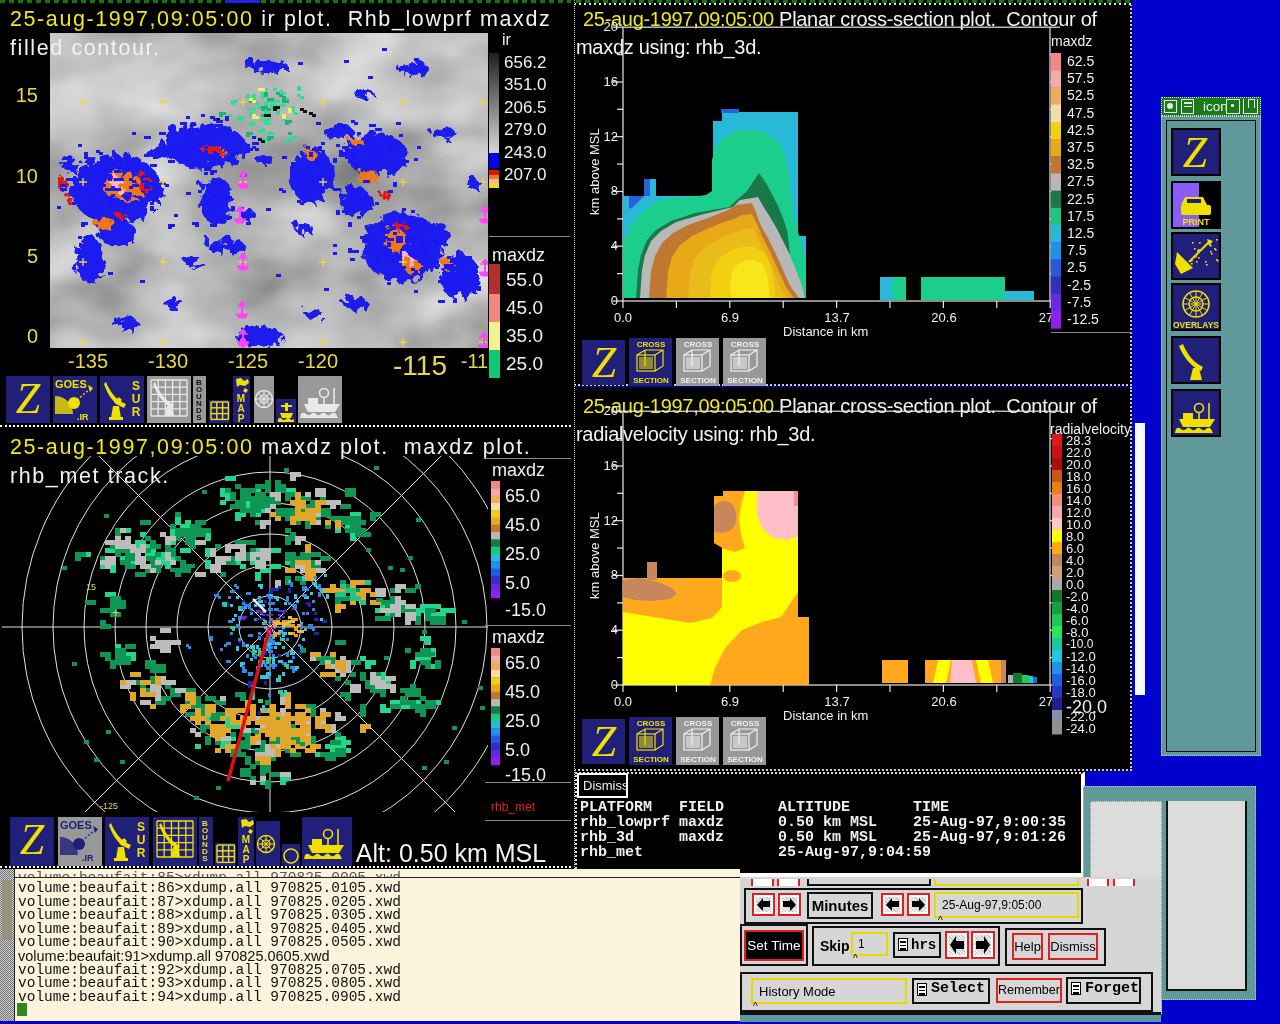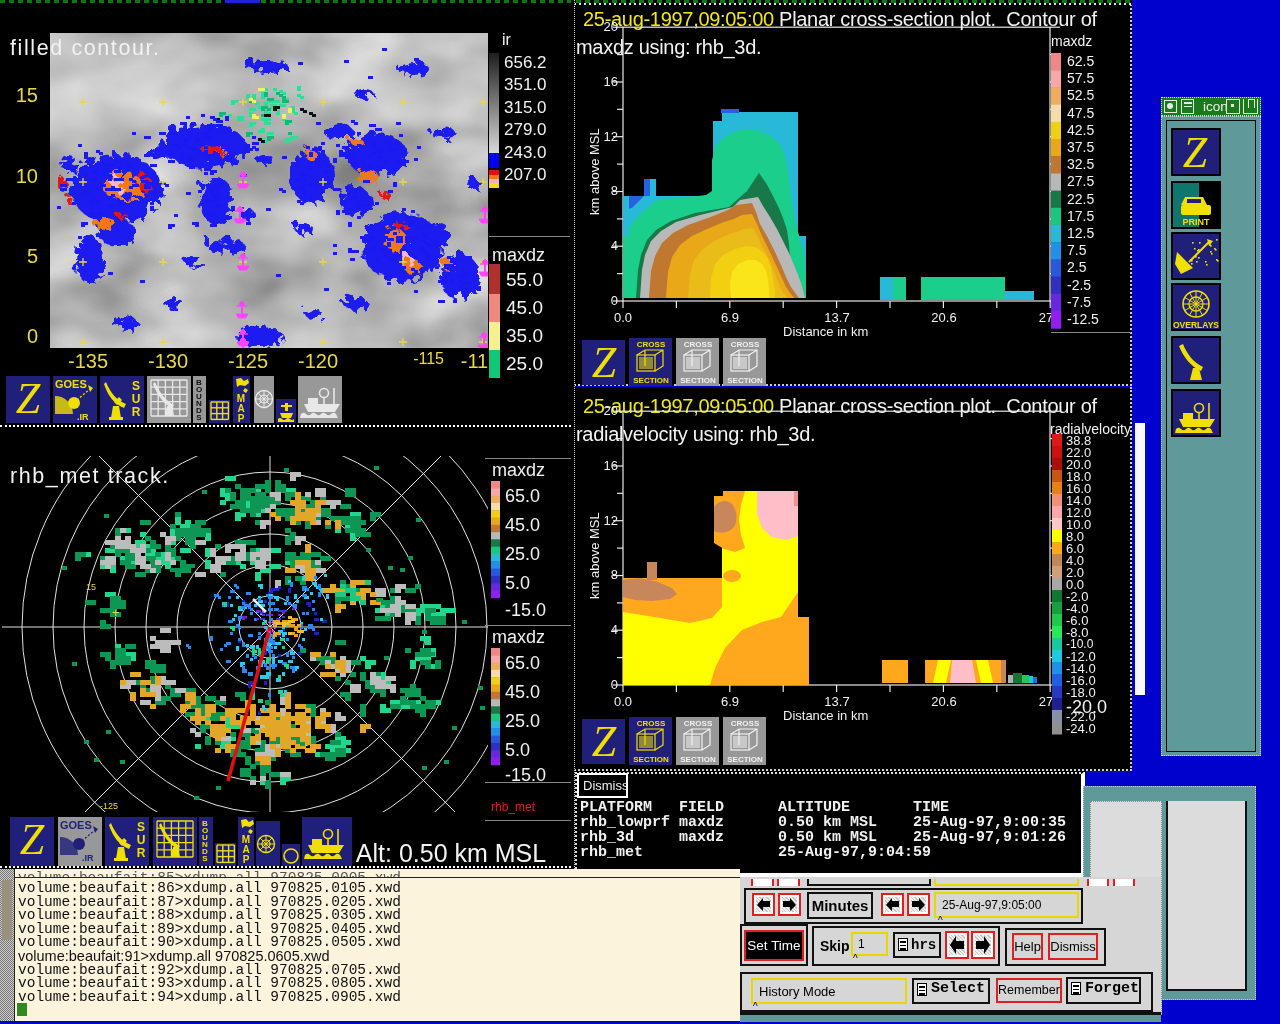--- a/index.html
+++ b/index.html
@@ -264,21 +264,21 @@
     <rect x="0" y="192.0" width="10" height="12.5" fill="#28E858"></rect>
     <rect x="0" y="204.0" width="10" height="12.5" fill="#18C8A0"></rect>
     <rect x="0" y="216.0" width="10" height="12.5" fill="#20C8E0"></rect>
     <rect x="0" y="228.0" width="10" height="12.5" fill="#2090E8"></rect>
     <rect x="0" y="240.0" width="10" height="12.5" fill="#2060E0"></rect>
     <rect x="0" y="252.0" width="10" height="12.5" fill="#2838C0"></rect>
     <rect x="0" y="264.0" width="10" height="12.5" fill="#202090"></rect>
     <rect x="0" y="276.0" width="10" height="12.5" fill="#8890A8"></rect>
     <rect x="0" y="288.0" width="10" height="12.5" fill="#909090"></rect>
   </svg>
-<div class="abs wlab" style="left:1066px;top:433px;font-size:13px">38.8</div>
+<div class="abs wlab" style="left:1066px;top:433px;font-size:13px">28.3</div>
 <div class="abs wlab" style="left:1066px;top:445px;font-size:13px">22.0</div>
 <div class="abs wlab" style="left:1066px;top:457px;font-size:13px">20.0</div>
 <div class="abs wlab" style="left:1066px;top:469px;font-size:13px">18.0</div>
 <div class="abs wlab" style="left:1066px;top:481px;font-size:13px">16.0</div>
 <div class="abs wlab" style="left:1066px;top:493px;font-size:13px">14.0</div>
 <div class="abs wlab" style="left:1066px;top:505px;font-size:13px">12.0</div>
 <div class="abs wlab" style="left:1066px;top:517px;font-size:13px">10.0</div>
 <div class="abs wlab" style="left:1066px;top:529px;font-size:13px">8.0</div>
 <div class="abs wlab" style="left:1066px;top:541px;font-size:13px">6.0</div>
 <div class="abs wlab" style="left:1066px;top:553px;font-size:13px">4.0</div>
@@ -290,20 +290,21 @@
 <div class="abs wlab" style="left:1066px;top:625px;font-size:13px">-8.0</div>
 <div class="abs wlab" style="left:1066px;top:637px;font-size:12px">-10.0</div>
 <div class="abs wlab" style="left:1066px;top:649px;font-size:13px">-12.0</div>
 <div class="abs wlab" style="left:1066px;top:661px;font-size:13px">-14.0</div>
 <div class="abs wlab" style="left:1066px;top:673px;font-size:13px">-16.0</div>
 <div class="abs wlab" style="left:1066px;top:685px;font-size:13px">-18.0</div>
 <div class="abs wlab" style="left:1066px;top:697px;font-size:18px">-20.0</div>
 <div class="abs wlab" style="left:1066px;top:709px;font-size:13px">-22.0</div>
 <div class="abs wlab" style="left:1066px;top:721px;font-size:13px">-24.0</div>
 <div class="abs" style="left:0;top:0;width:571px;height:428px;background:#000;overflow:hidden">
+    <div class="abs" style="z-index:3;left:10px;top:7px;font-size:21.5px;letter-spacing:1.6px;color:#F0E818">25-aug-1997,09:05:00&nbsp;<span style="color:#F2F2F2">ir plot.&nbsp; Rhb_lowprf maxdz</span></div>
     <div class="abs" style="z-index:3;left:10px;top:36px;font-size:21.5px;letter-spacing:1.6px;color:#F2F2F2">filled contour.</div>
     <svg class="abs" style="left:50px;top:33px" width="438" height="315" viewBox="50 33 438 315">
       <defs>
         <filter id="cloudf" x="0%" y="0%" width="100%" height="100%">
           <feTurbulence type="fractalNoise" baseFrequency="0.010 0.016" numOctaves="3" seed="11"></feTurbulence>
           <feColorMatrix type="matrix" values="0.95 0 0 0 0.05  0.95 0 0 0 0.05  0.95 0 0 0 0.05  0 0 0 0 1"></feColorMatrix>
         </filter>
         <filter id="blur12" x="-30%" y="-30%" width="160%" height="160%">
           <feGaussianBlur stdDeviation="12"></feGaussianBlur>
         </filter>
@@ -444,33 +445,33 @@
       </g>
     </svg>
     <div class="abs ylab" style="left:0px;top:84px;width:38px;font-size:20px">15</div>
     <div class="abs ylab" style="left:0px;top:165px;width:38px;font-size:20px">10</div>
     <div class="abs ylab" style="left:0px;top:245px;width:38px;font-size:20px">5</div>
     <div class="abs ylab" style="left:0px;top:325px;width:38px;font-size:20px">0</div>
     <div class="abs" style="left:58px;top:350px;width:60px;text-align:center;font-size:20px;color:#E8D848">-135</div>
     <div class="abs" style="left:138px;top:350px;width:60px;text-align:center;font-size:20px;color:#E8D848">-130</div>
     <div class="abs" style="left:218px;top:350px;width:60px;text-align:center;font-size:20px;color:#E8D848">-125</div>
     <div class="abs" style="left:298px;top:350px;width:60px;text-align:left;font-size:20px;color:#E8D848">-120</div>
-    <div class="abs" style="left:384px;top:350px;width:60px;text-align:right;font-size:16px;color:#E8D848">-115</div>
+    <div class="abs" style="left:393px;top:350px;width:60px;text-align:left;font-size:28px;color:#E8D848">-115</div>
     <div class="abs" style="left:450px;top:350px;width:60px;text-align:center;font-size:20px;color:#E8D848">-110</div>
     <div class="abs wlab" style="left:502px;top:31px;font-size:16px">ir</div>
     <div class="abs" style="left:489px;top:53px;width:10px;height:100px;background:linear-gradient(#1E1E1E,#D8D8D8)"></div>
     <div class="abs" style="left:489px;top:153px;width:10px;height:15px;background:#0000EE"></div>
     <div class="abs" style="left:489px;top:168px;width:10px;height:2px;background:#000"></div>
     <div class="abs" style="left:489px;top:170px;width:10px;height:5px;background:#E01010"></div>
     <div class="abs" style="left:489px;top:175px;width:10px;height:4px;background:#F07818"></div>
     <div class="abs" style="left:489px;top:179px;width:10px;height:4px;background:#F8B0B8"></div>
     <div class="abs" style="left:489px;top:183px;width:10px;height:5px;background:#F0E010"></div>
     <div class="abs wlab" style="left:504px;top:53px;font-size:17px">656.2</div>
     <div class="abs wlab" style="left:504px;top:75px;font-size:17px">351.0</div>
-    <div class="abs wlab" style="left:504px;top:98px;font-size:17px">315.0</div>
+    <div class="abs wlab" style="left:504px;top:98px;font-size:17px">206.5</div>
     <div class="abs wlab" style="left:504px;top:120px;font-size:17px">279.0</div>
     <div class="abs wlab" style="left:504px;top:143px;font-size:17px">243.0</div>
     <div class="abs wlab" style="left:504px;top:165px;font-size:17px">207.0</div>
     <div class="abs" style="left:489px;top:236px;width:81px;height:1px;background:#888"></div>
     <div class="abs wlab" style="left:492px;top:245px;font-size:18px">maxdz</div>
     <div class="abs" style="left:489px;top:264px;width:11px;height:30px;background:#B03030"></div>
     <div class="abs" style="left:489px;top:294px;width:11px;height:28px;background:#F08880"></div>
     <div class="abs" style="left:489px;top:322px;width:11px;height:28px;background:#F5F090"></div>
     <div class="abs" style="left:489px;top:350px;width:11px;height:28px;background:#10C878"></div>
     <div class="abs wlab" style="left:506px;top:269px;font-size:19px">55.0</div>
@@ -560,20 +561,21 @@
         <path d="M6,28 h36 l-5,8 h-27 z" fill="#E8E8E8"></path>
         <rect x="10" y="22" width="10" height="6" fill="#E8E8E8"></rect>
         <circle cx="26" cy="17" r="4.5" fill="none" stroke="#E8E8E8" stroke-width="1.6"></circle>
         <line x1="26" y1="21" x2="26" y2="28" stroke="#E8E8E8" stroke-width="1.6"></line>
         <line x1="36" y1="12" x2="36" y2="28" stroke="#E8E8E8" stroke-width="1.6"></line>
         <path d="M3,38 q2.5,-2.5 5,0 q2.5,2.5 5,0 q2.5,-2.5 5,0 q2.5,2.5 5,0 q2.5,-2.5 5,0 q2.5,2.5 5,0 q2.5,-2.5 5,0 l2,4 h-38 z" fill="#E8E8E8"></path>
       </svg></div>
     <div class="abs" style="left:0;top:425px;width:571px;height:3px;border-top:2px dotted #fff"></div>
   </div>
 <div class="abs" style="left:0;top:428px;width:571px;height:441px;background:#000;overflow:hidden">
+    <div class="abs" style="left:10px;top:7px;font-size:21.5px;letter-spacing:1.6px;color:#F0E818">25-aug-1997,09:05:00&nbsp;<span style="color:#F2F2F2">maxdz plot.&nbsp; maxdz plot.</span></div>
     <div class="abs" style="left:10px;top:36px;font-size:21.5px;letter-spacing:1.6px;color:#F2F2F2">rhb_met track.</div>
   </div>
 <svg class="abs" style="left:0;top:455px" width="571" height="360" viewBox="0 455 571 360">
     <defs>
       <clipPath id="rclip">
         <rect x="2" y="456" width="486" height="356"></rect>
       </clipPath>
     </defs>
     <g clip-path="url(#rclip)" stroke="#E0E0E0" fill="none" stroke-width="1">
       <circle cx="270" cy="627" r="31"></circle>
@@ -871,21 +873,21 @@
 <div class="abs" style="left:1243px;top:99px;width:15px;height:15px;border:1.5px solid #E8E8E8;border-top:none;box-sizing:border-box">
     <div style="margin-left:4px;width:5px;height:8px;border:1.5px solid #E8E8E8;border-bottom:none"></div>
   </div>
 <div class="abs" style="left:1161px;top:116px;width:100px;height:640px;background:#5F9999;border:1px dotted #ccc;box-sizing:border-box"></div>
 <div class="abs" style="left:1166px;top:120px;width:90px;height:632px;border:1.5px solid #0A0A0A;box-sizing:border-box"></div>
 <div class="abs" style="left:1171px;top:128px;width:50px;height:48px;background:#000"></div>
 <div class="abs" style="left:1173px;top:130px;width:46px;height:44px;background:#20207A"><svg width="46" height="44" viewBox="0 0 46 44">
       <text x="22" y="37" font-family="Liberation Serif" font-style="italic" font-size="44" fill="#F0E000" text-anchor="middle">Z</text>
     </svg></div>
 <div class="abs" style="left:1171px;top:181px;width:50px;height:48px;background:#000"></div>
-<div class="abs" style="left:1173px;top:183px;width:26px;height:44px;background:#0f766e"><svg width="46" height="44" viewBox="0 0 46 44">
+<div class="abs" style="left:1173px;top:183px;width:26px;height:44px;background:#8b5cf6"><svg width="46" height="44" viewBox="0 0 46 44">
       <path d="M12,14 h18 l4,8 h-26 z" fill="#F0E000"></path>
       <rect x="8" y="22" width="30" height="10" rx="2" fill="#F0E000"></rect>
       <rect x="14" y="16" width="14" height="4" fill="#20207A"></rect>
       <text x="23" y="42" font-size="9" font-weight="bold" fill="#F0E000" font-family="Liberation Sans" text-anchor="middle">PRINT</text>
     </svg></div>
 <div class="abs" style="left:1171px;top:232px;width:50px;height:48px;background:#000"></div>
 <div class="abs" style="left:1173px;top:234px;width:46px;height:44px;background:#20207A"><svg width="46" height="44" viewBox="0 0 46 44">
       <path d="M4,18 L20,34 L8,40 L2,30 Z" fill="#F0E000"></path>
       <line x1="16" y1="28" x2="36" y2="8" stroke="#F0E000" stroke-width="2"></line>
       <path d="M34,5 l6,2 l-4,5 z" fill="#F0E000"></path>

